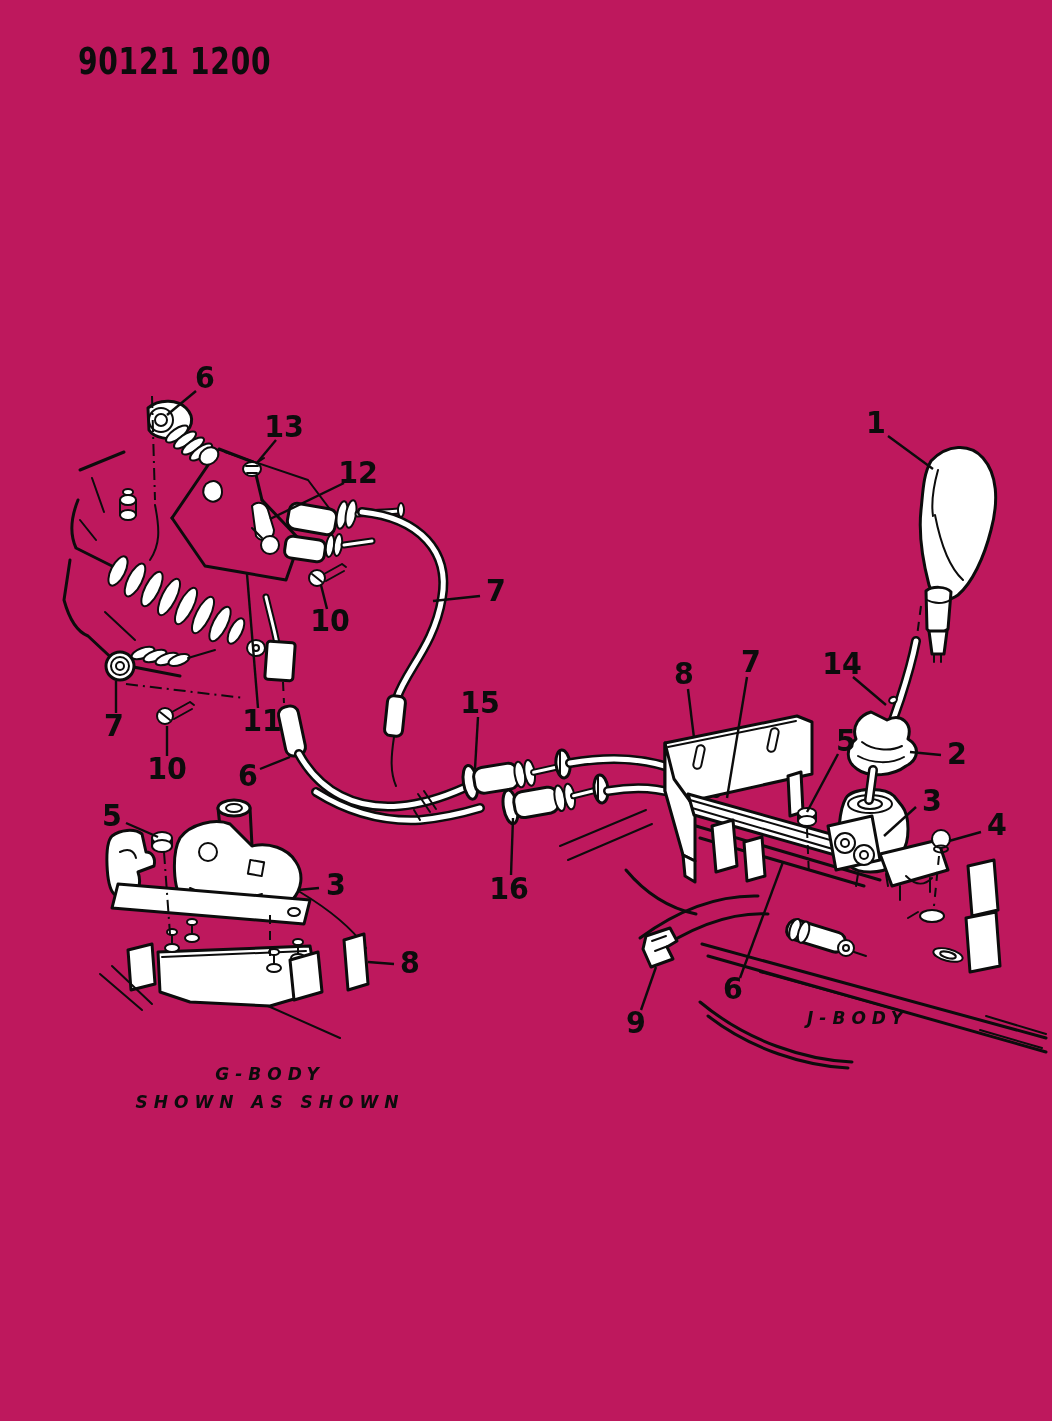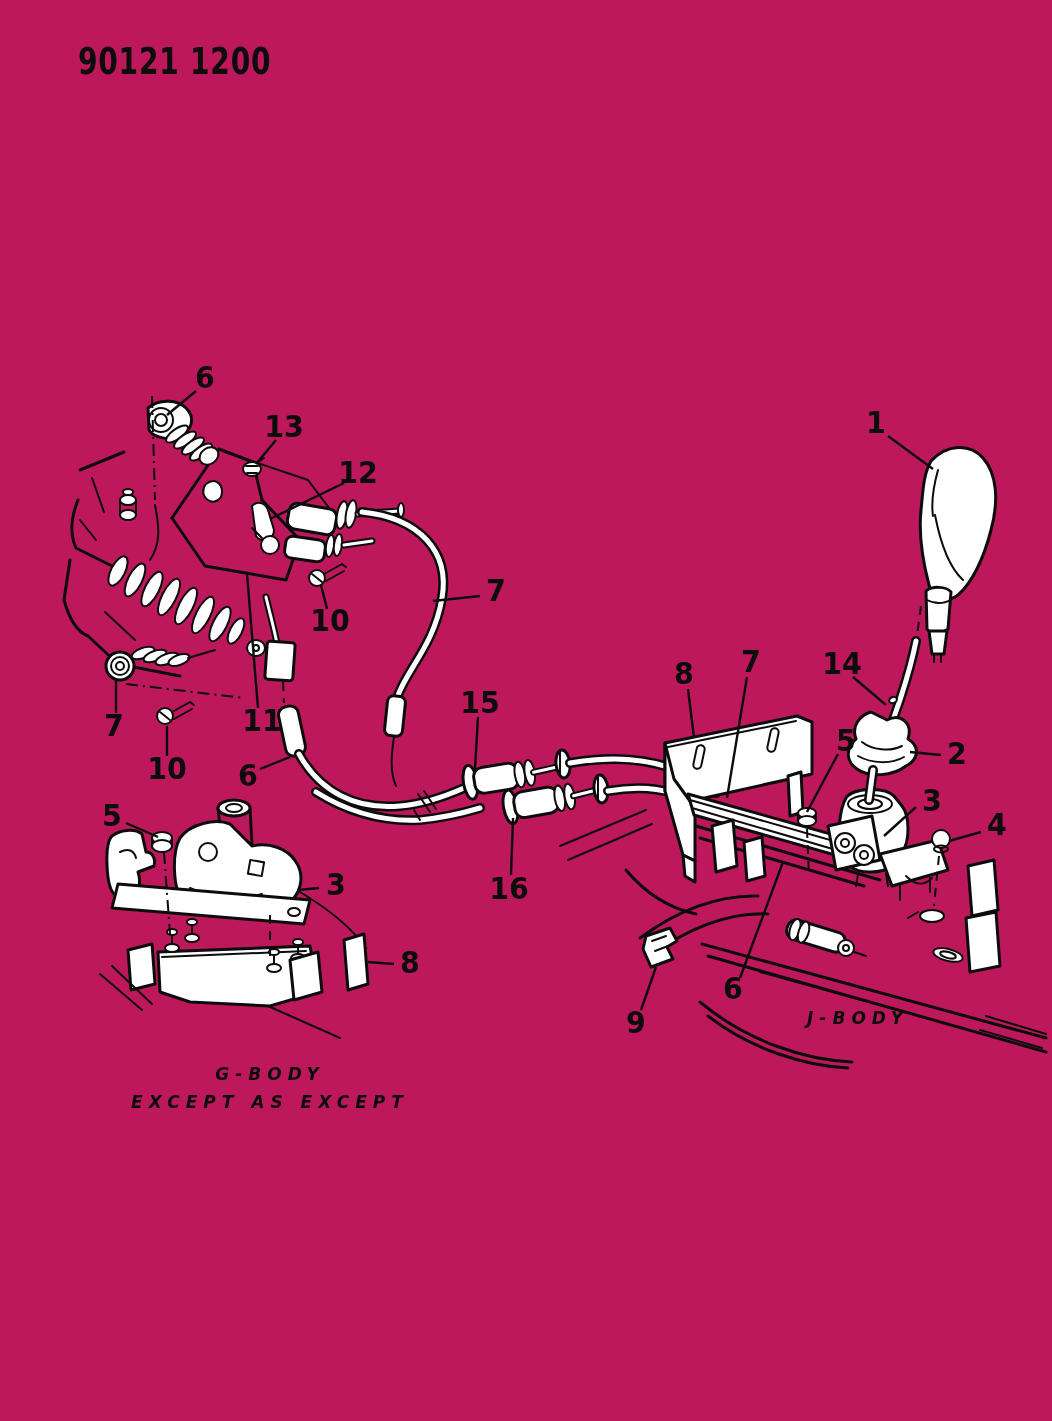--- a/index.html
+++ b/index.html
@@ -329,21 +329,21 @@
         <line class="leader" x1="126" y1="823" x2="158" y2="837"></line>
         <line class="leader" x1="319" y1="888" x2="298" y2="890"></line>
         <line class="leader" x1="394" y1="964" x2="368" y2="962"></line>
         <line class="leader" x1="641" y1="1010" x2="656" y2="967"></line>
         <line class="leader" x1="740" y1="978" x2="783" y2="862"></line>
       </g>
   </svg>
 
   <div class="caption" id="caption-gbody" style="left: 270px; top: 1060px;">
       <div class="cap-line">G-BODY</div>
-      <div class="cap-line">EXCEPT AS EXCEPT</div>
+      <div class="cap-line">SHOWN AS SHOWN</div>
     </div>
   <div class="caption" id="caption-jbody" style="left: 858px; top: 1004px;">
     <div class="cap-line">J-BODY</div>
   </div>
 
   <div id="callout-layer">
       <div class="callout" style="left: 205px; top: 379px;">6</div>
       <div class="callout" style="left: 284px; top: 428px;">13</div>
       <div class="callout" style="left: 358px; top: 474px;">12</div>
       <div class="callout" style="left: 876px; top: 424px;">1</div>

